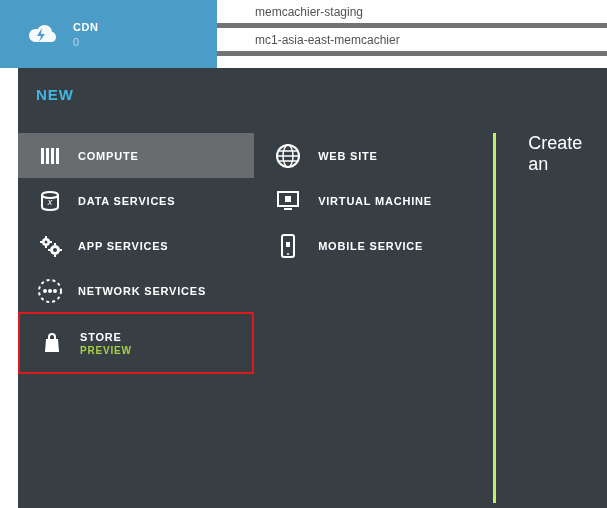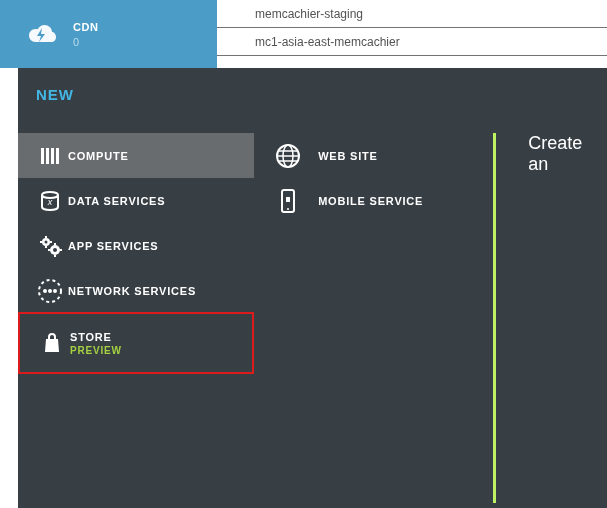--- a/index.html
+++ b/index.html
@@ -3,32 +3,32 @@
   <meta charset="utf-8">
   <style>
     * { margin: 0; padding: 0; box-sizing: border-box; font-family: "Segoe UI", Arial, sans-serif; }
     body { background: #fff; width: 607px; height: 508px; overflow: hidden; }
     
     .top-strip { display: flex; height: 68px; }
     .cdn-tile { width: 217px; background: #4b9dc8; display: flex; align-items: center; padding-left: 25px; gap: 14px; }
     .cdn-tile .label { color: #fff; font-size: 11px; font-weight: 600; letter-spacing: 0.5px; }
     .cdn-tile .count { color: #b8d9e9; font-size: 11px; margin-top: 3px; }
     .items-col { flex: 1; display: flex; flex-direction: column; }
-    .item-row { height: 28px; border-bottom: 1px solid #737373; display: flex; align-items: center; padding-left: 38px; color: #535353; font-size: 12px; cursor: pointer; }
+    .item-row { height: 28px; border-bottom: 5px solid #737373; display: flex; align-items: center; padding-left: 38px; color: #535353; font-size: 12px; cursor: pointer; }
     .item-row:first-child { border-top: none; }
     
     .panel { position: relative; margin-left: 18px; width: 589px; height: 452px; background: #373e44; }
     .new-label { color: #44b6e4; font-size: 15px; font-weight: 700; letter-spacing: 1px; padding: 18px 0 0 18px; }
     
     .columns { display: flex; margin-top: 30px; height: 370px; }
     .col1 { width: 237px; }
     .col2 { width: 243px; border-right: 3px solid #bef264; padding-top: 0; }
     .col3 { padding: 0 0 0 32px; color: #fff; }
     
-    .cat-row { height: 45px; display: flex; align-items: center; padding-left: 18px; gap: 4px; cursor: pointer; }
+    .cat-row { height: 45px; display: flex; align-items: center; padding-left: 18px; gap: 14px; cursor: pointer; }
     .cat-row.active { background: #696c6f; }
     .cat-row.store { border: 2px solid #dc1c1c; height: 62px; margin-top: -1px; }
     .cat-icon { width: 28px; height: 28px; display: flex; align-items: center; justify-content: center; }
     .cat-text .label { color: #fff; font-size: 11px; font-weight: 600; letter-spacing: 0.8px; }
     .cat-text .sub { color: #a4d041; font-size: 10px; font-weight: 600; letter-spacing: 0.8px; margin-top: 2px; }
     
     .svc-row { height: 45px; display: flex; align-items: center; padding-left: 20px; gap: 16px; cursor: pointer; }
     .svc-icon { width: 28px; height: 28px; display: flex; align-items: center; justify-content: center; }
     .svc-label { color: #fff; font-size: 11px; font-weight: 600; letter-spacing: 0.8px; }
     
@@ -156,20 +156,30 @@
               <ellipse cx="13" cy="13" rx="5" ry="11" fill="none" stroke="#fff" stroke-width="1.5"></ellipse>
               <line x1="2" y1="13" x2="24" y2="13" stroke="#fff" stroke-width="1.5"></line>
               <line x1="4" y1="8" x2="22" y2="8" stroke="#fff" stroke-width="1.5"></line>
               <line x1="4" y1="18" x2="22" y2="18" stroke="#fff" stroke-width="1.5"></line>
             </svg>
         </span>
         <div class="svc-label">WEB SITE</div>
       </div>
       <div class="svc-row">
         <span class="svc-icon">
+          <svg width="26" height="26" viewBox="0 0 26 26">
+              <rect x="3" y="4" width="20" height="14" fill="none" stroke="#fff" stroke-width="2"></rect>
+              <rect x="9" y="20" width="8" height="2" fill="#fff"></rect>
+              <rect x="10" y="8" width="6" height="6" fill="#fff"></rect>
+            </svg>
+        </span>
+        <div class="svc-label">VIRTUAL MACHINE</div>
+      </div>
+      <div class="svc-row">
+        <span class="svc-icon">
           <svg width="22" height="26" viewBox="0 0 22 26">
               <rect x="5" y="2" width="12" height="22" rx="2" fill="none" stroke="#fff" stroke-width="2"></rect>
               <rect x="9" y="9" width="4" height="5" fill="#fff"></rect>
               <circle cx="11" cy="21" r="1" fill="#fff"></circle>
             </svg>
         </span>
         <div class="svc-label">MOBILE SERVICE</div>
       </div>
     </div>
 

